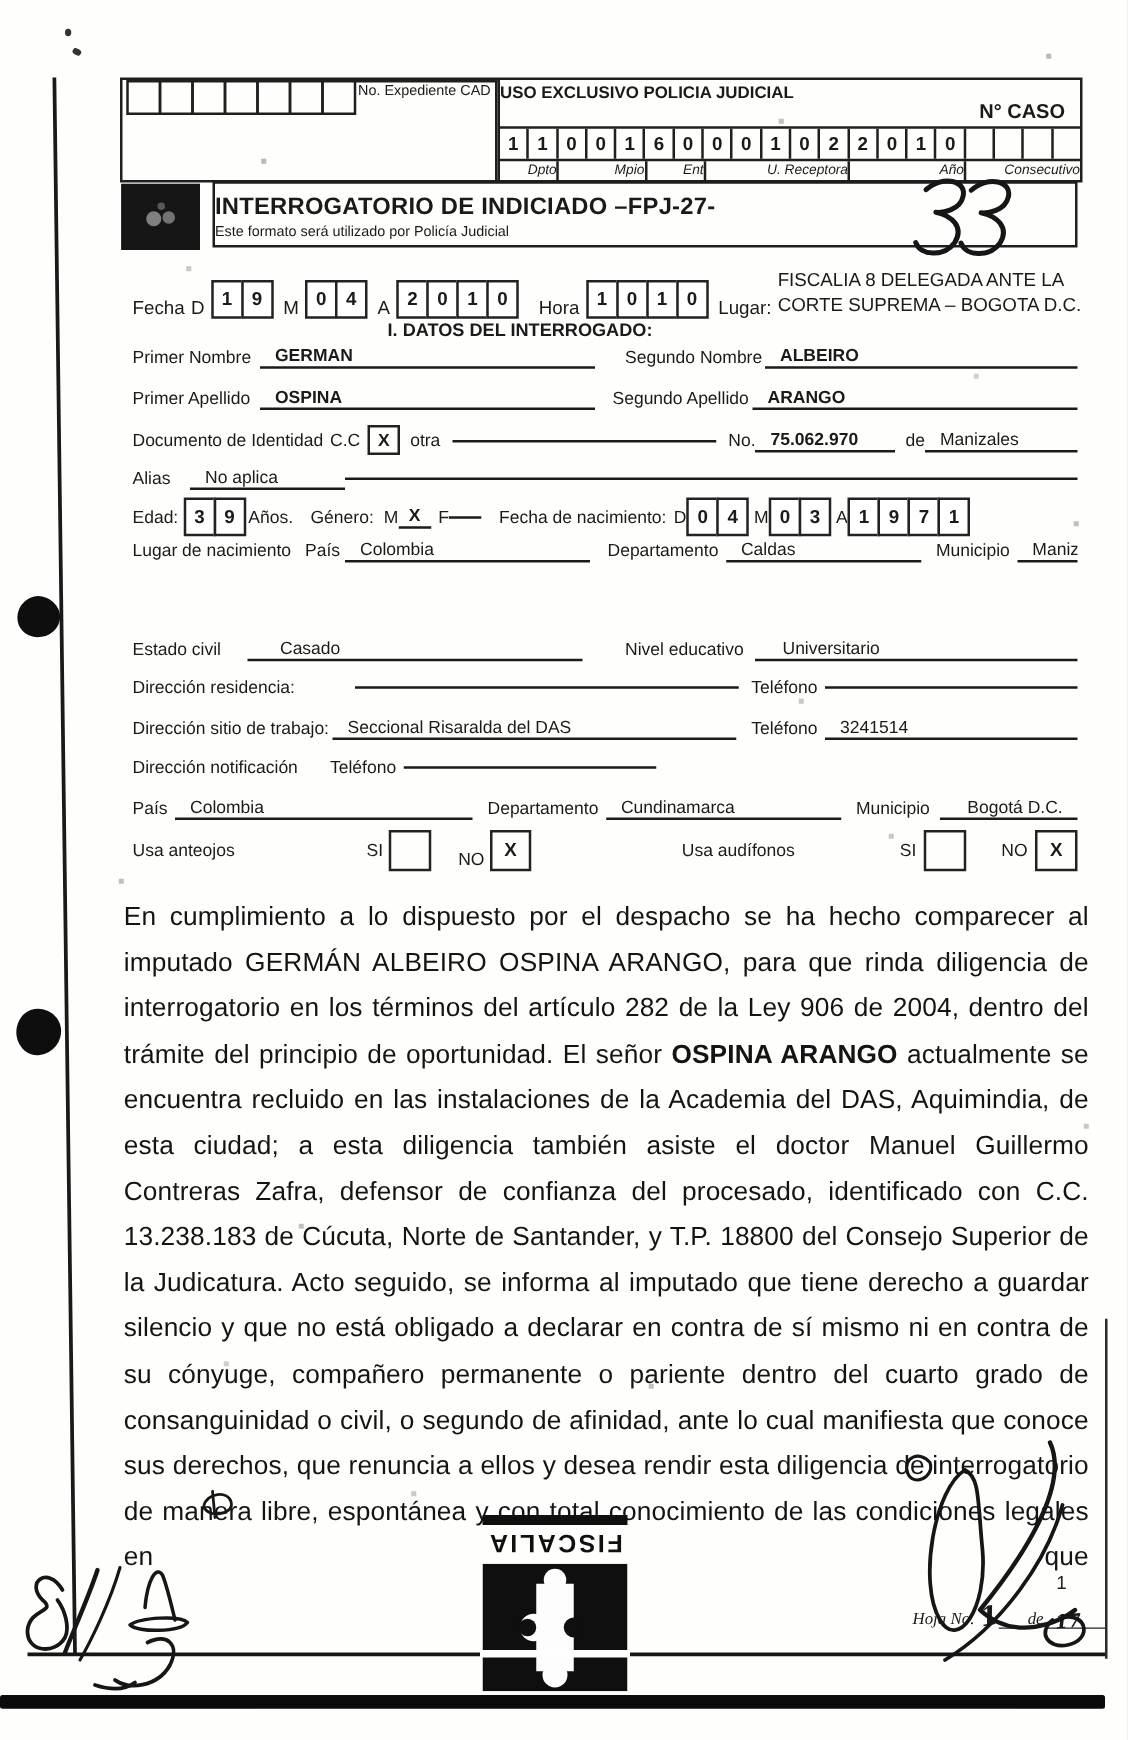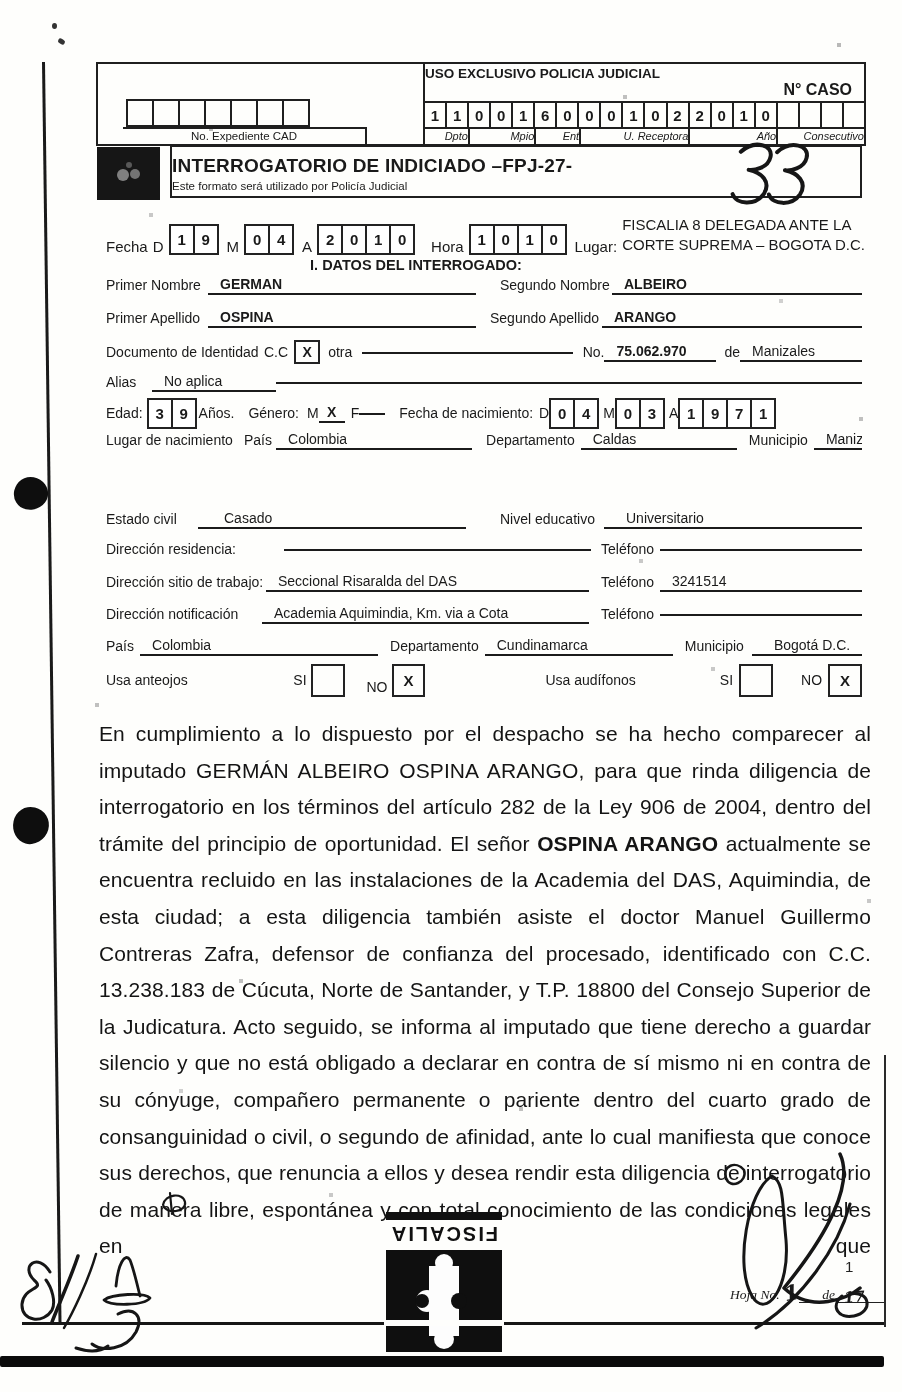--- a/index.html
+++ b/index.html
@@ -15,21 +15,21 @@
   .blob2{left:13px;top:807px;width:36px;height:37px;transform:rotate(-8deg);}
   .noise{position:absolute;left:0;top:0;width:2px;height:2px;background:transparent;opacity:.45;
     box-shadow:210px 128px 0 1px #666,624px 96px 0 1px #777,838px 44px 0 1px #666,
     150px 214px 0 1px #888,860px 418px 0 1px #777,96px 704px 0 1px #777,
     712px 668px 0 1px #888,240px 980px 0 1px #777,868px 900px 0 1px #888,
     520px 1108px 0 1px #777,330px 1194px 0 1px #888,180px 1090px 0 1px #999,
     640px 560px 0 1px #888,780px 300px 0 1px #999;}
   .dotmark{position:absolute;background:#333;border-radius:50%;}
   
   .hdr{position:absolute;left:96px;top:62px;width:766px;height:80px;border:2px solid #1f1f1f;display:flex;}
-  .hdr-left{width:300px;border-right:2px solid #1f1f1f;display:flex;flex-direction:column;margin-left:25px;}
+  .hdr-left{width:300px;border-right:2px solid #1f1f1f;display:flex;flex-direction:row;}
   .hdr-spacer{flex:1;}
   .exp-boxes{display:flex;padding-left:3px;}
   .exp-boxes .hcell{width:24px;height:24px;border:2px solid #1f1f1f;margin-right:-2px;}
   .exp-label{width:242px;border-top:2px solid #1f1f1f;border-right:2px solid #1f1f1f;
              font-size:11.5px;text-align:center;padding:1px 0 2px;}
   .hdr-right{flex:1;display:flex;flex-direction:column;justify-content:flex-end;}
   .uso{font-weight:bold;font-size:13.5px;text-align:left;padding-right:5px;}
   .caso{font-weight:bold;font-size:16px;text-align:right;padding-right:12px;margin:0 0 2px;}
   .case-digits{display:flex;border-top:2px solid #1f1f1f;}
   .case-digits .hcell{flex:1;border-right:2px solid #1f1f1f;}
@@ -294,21 +294,20 @@
 
   <div class="frow" style="top:573px">
     <span class="lab" style="width:160px">Dirección sitio de trabajo:</span>
     <span class="uv fill">Seccional Risaralda del DAS</span>
     <span class="lab" style="margin:0 6px 0 12px">Teléfono</span>
     <span class="uv" style="width:186px">3241514</span>
   </div>
 
   <div class="frow" style="top:605px">
     <span class="lab" style="width:146px">Dirección notificación</span>
-    <span class="uv fill" style="margin-left:10px">Academia Aquimindia, Km. via a Cota</span>
     <span class="lab" style="margin:0 6px 0 12px">Teléfono</span>
     <span class="uv" style="width:186px"></span>
   </div>
 
   <div class="frow" style="top:637px">
     <span class="lab">País</span>
     <span class="uv" style="width:222px;margin-left:6px">Colombia</span>
     <span class="lab" style="margin-left:12px">Departamento</span>
     <span class="uv" style="width:172px;margin-left:6px">Cundinamarca</span>
     <span class="lab" style="margin-left:12px">Municipio</span>

